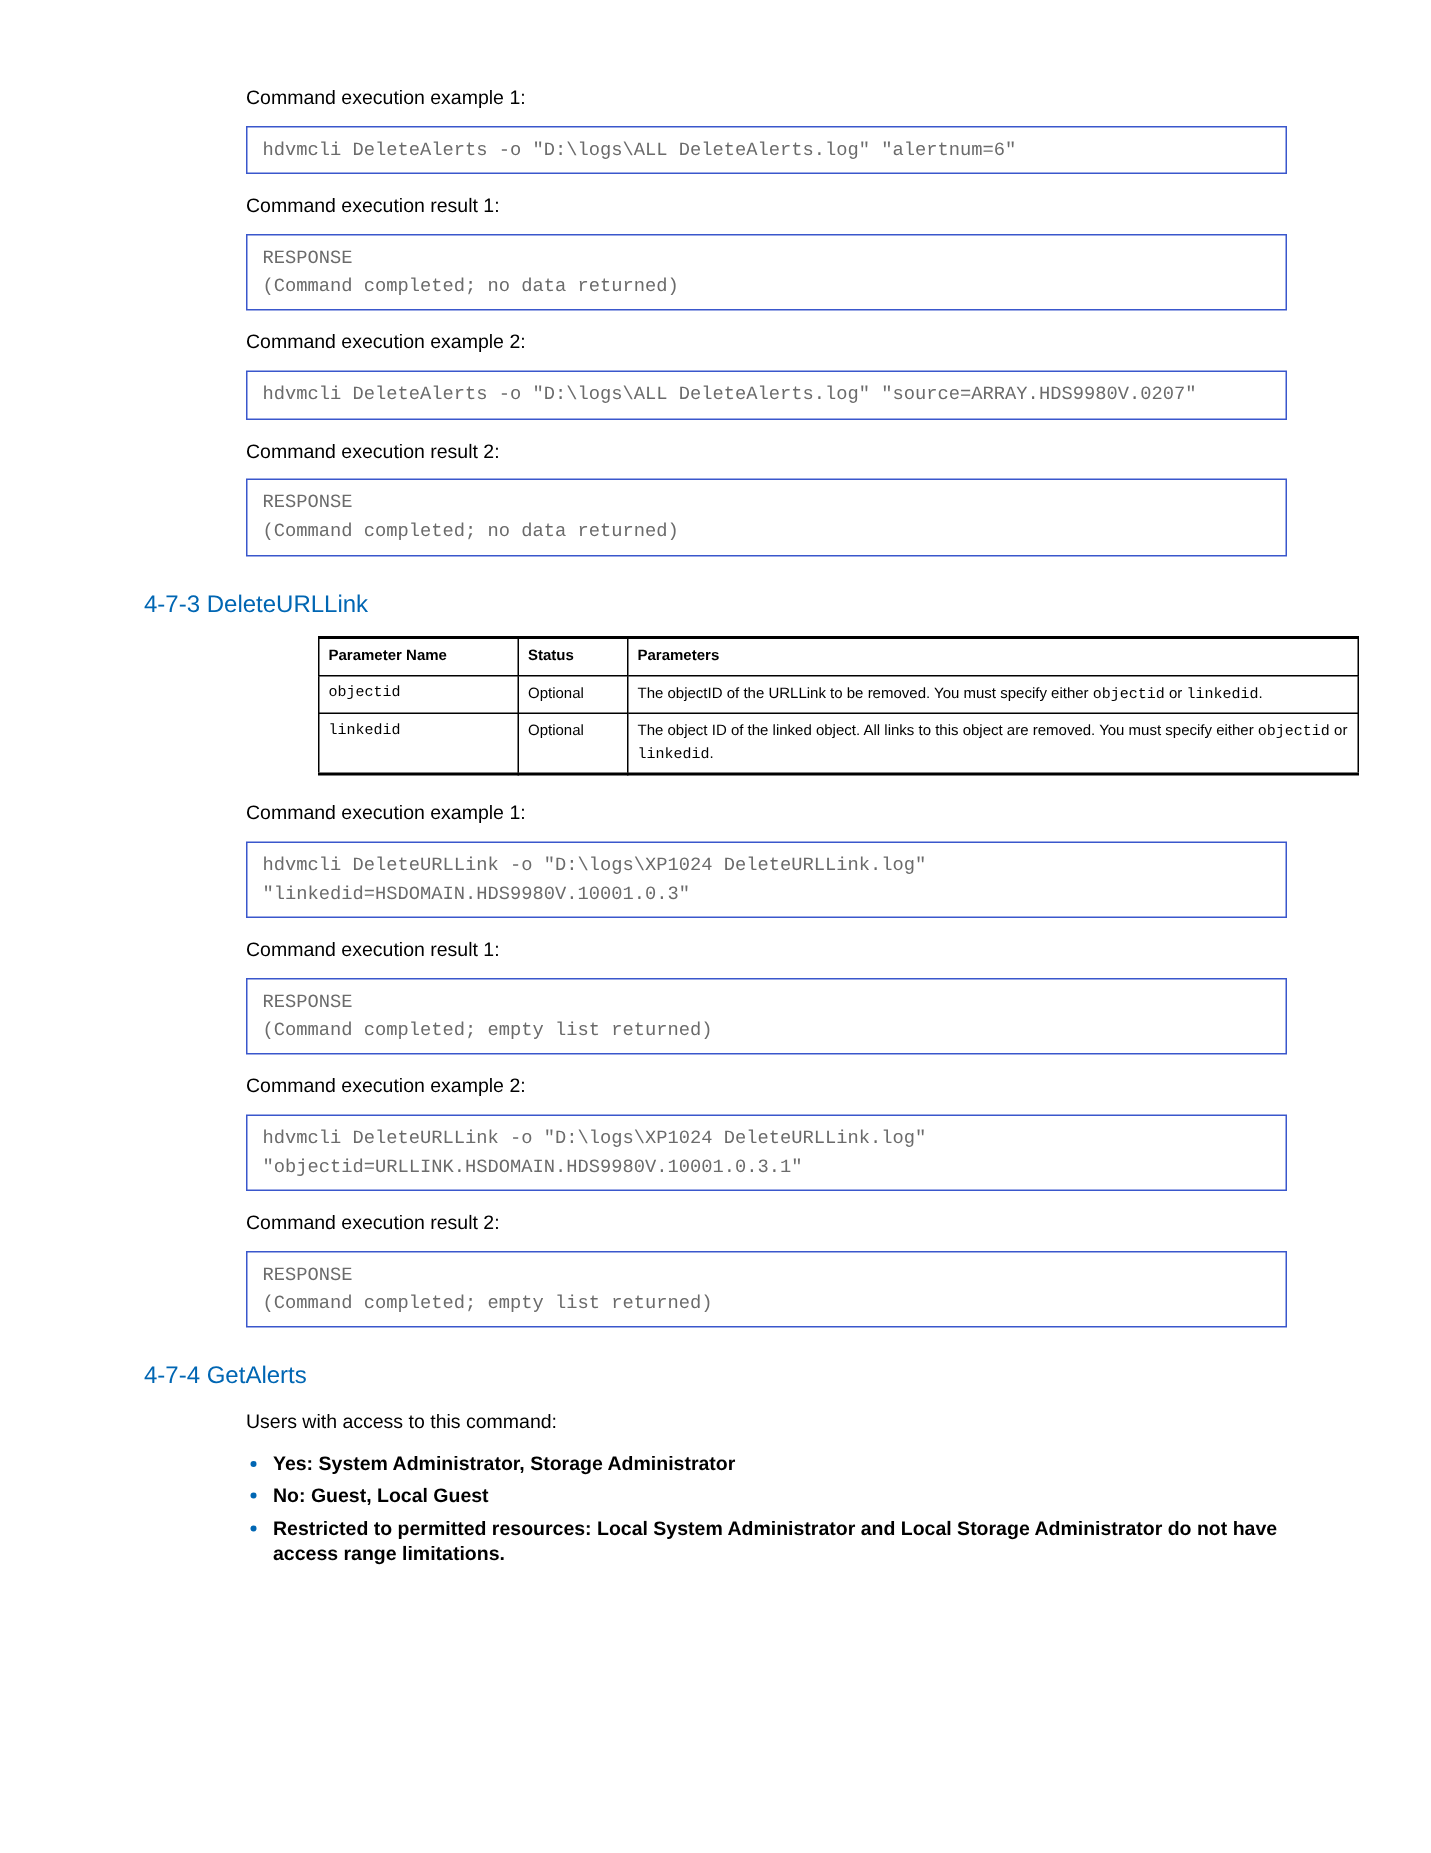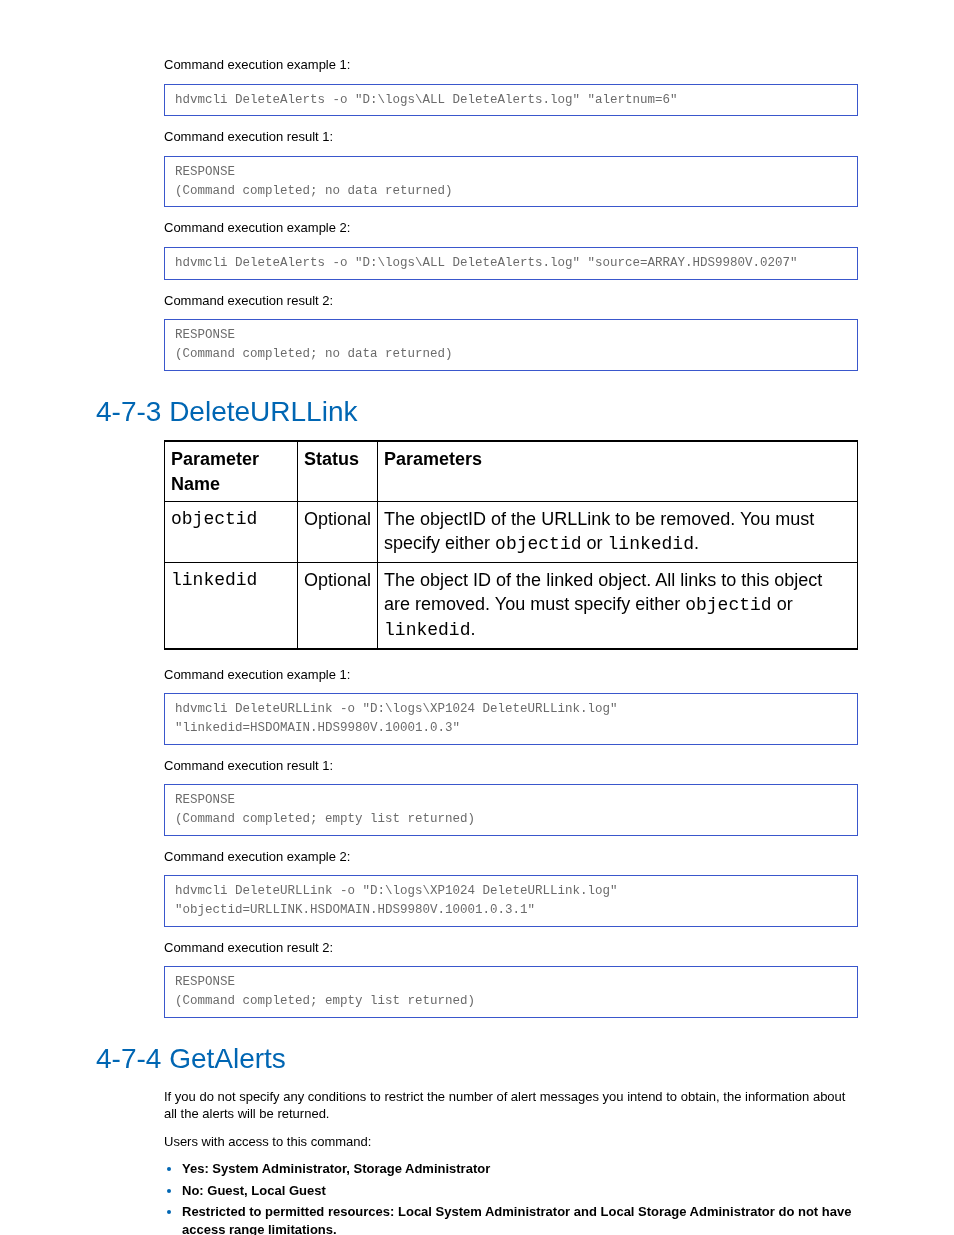--- a/index.html
+++ b/index.html
@@ -25,33 +25,34 @@
     font-size: 12.5px;
     color: #6b6b6b;
     margin: 6px 0 12px 0;
     line-height: 1.5;
     white-space: pre;
     overflow: hidden;
   }
   h2.section {
     color: #0066b3;
     font-weight: 400;
-    font-size: 28px;
+    font-size: 16px;
     margin: 22px 0 10px 0;
   }
   .table-caption {
     margin: 14px 0 4px 0;
   }
   .table-caption .link {
     color: #0066b3;
   }
   table.param {
     border-collapse: collapse;
     width: 100%;
-    font-size: 18px;
+    font-size: 10px;
+    margin-left: 48px;
   }
   table.param th, table.param td {
     border: 1px solid #000;
     padding: 5px 6px;
     text-align: left;
     vertical-align: top;
   }
   table.param thead tr {
     border-top: 2px solid #000;
   }
@@ -139,21 +140,20 @@
   <div class="codebox">hdvmcli DeleteURLLink -o "D:\logs\XP1024 DeleteURLLink.log"
 "objectid=URLLINK.HSDOMAIN.HDS9980V.10001.0.3.1"</div>
 
   <div class="para">Command execution result 2:</div>
   <div class="codebox">RESPONSE
 (Command completed; empty list returned)</div>
 </div>
 
 <h2 class="section">4-7-4 GetAlerts</h2>
 <div class="indent">
-  <div class="para">If you do not specify any conditions to restrict the number of alert messages you intend to obtain, the information about all the alerts will be returned.</div>
   <div class="para">Users with access to this command:</div>
 
   <ul class="bul">
     <li>Yes: System Administrator, Storage Administrator</li>
     <li>No: Guest, Local Guest</li>
     <li>Restricted to permitted resources: Local System Administrator and Local Storage Administrator do not have access range limitations.</li>
   </ul>
 
 </div>
 

